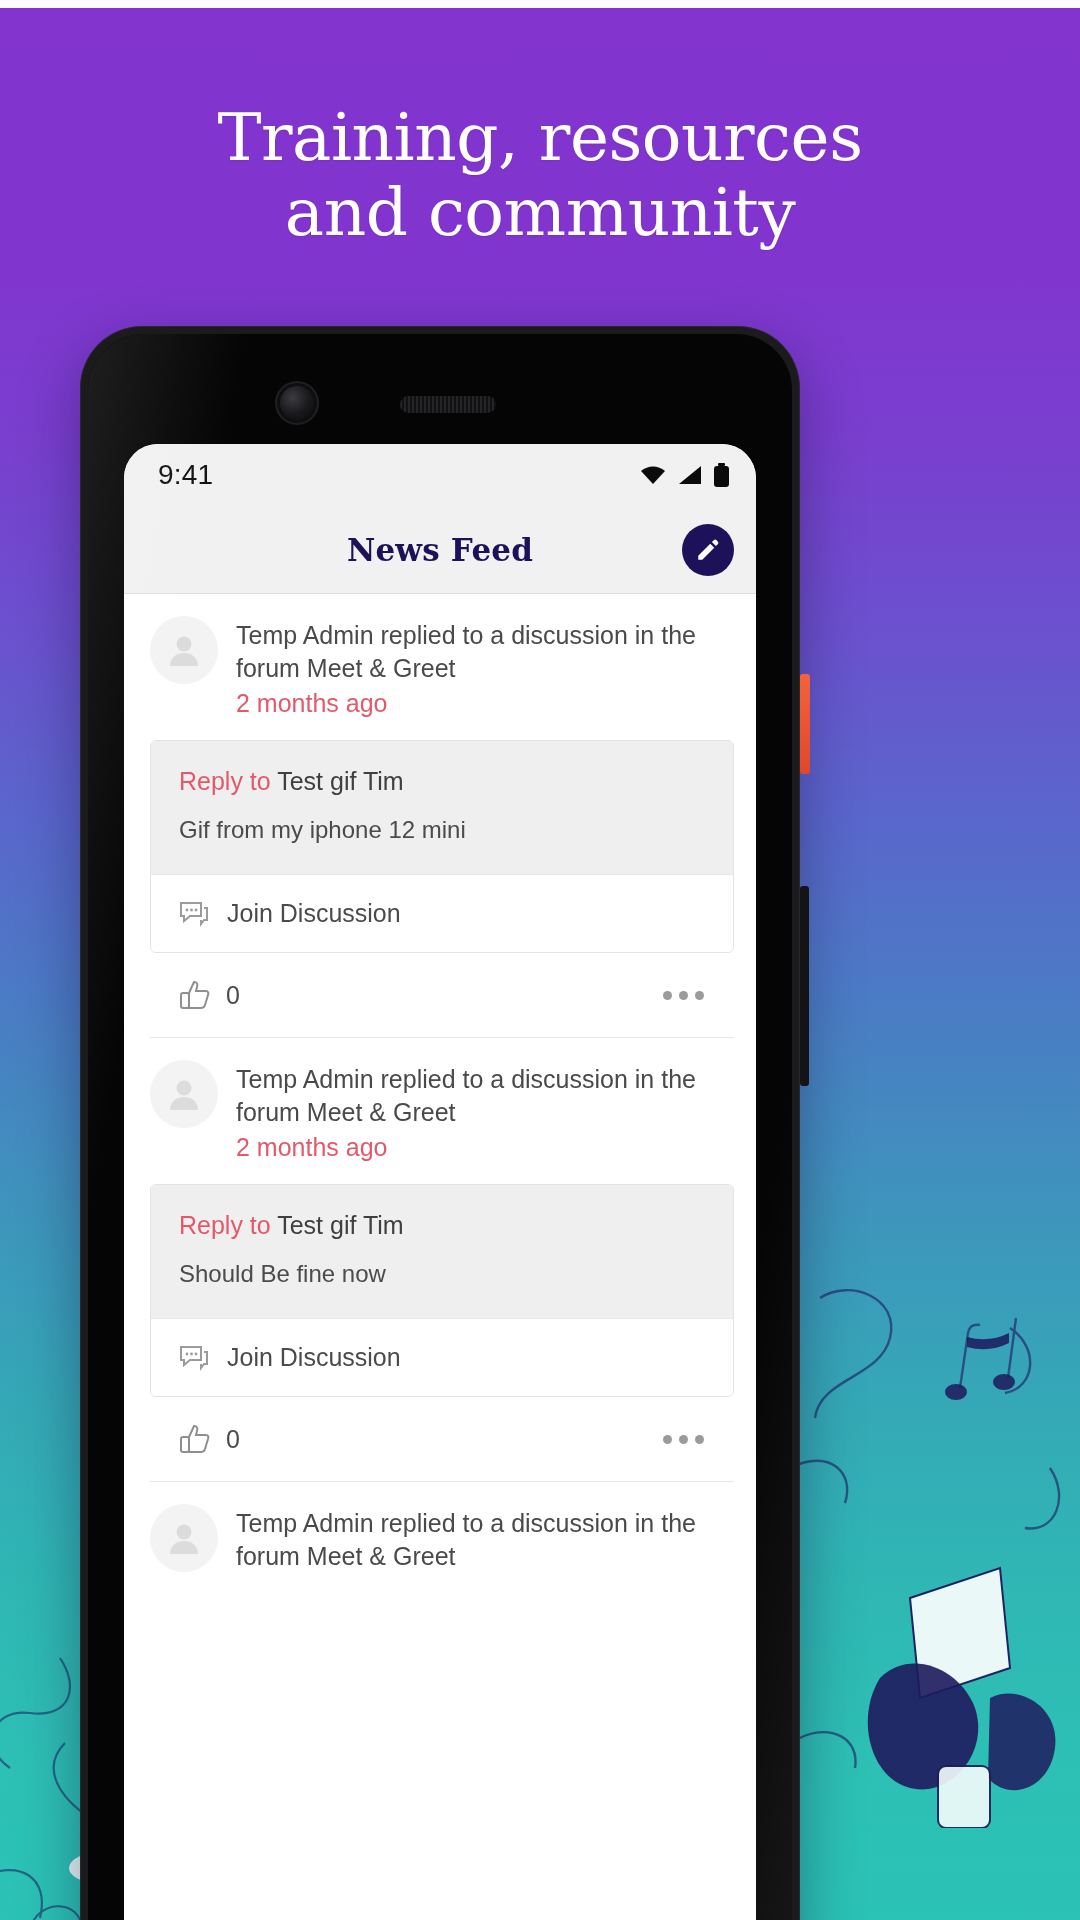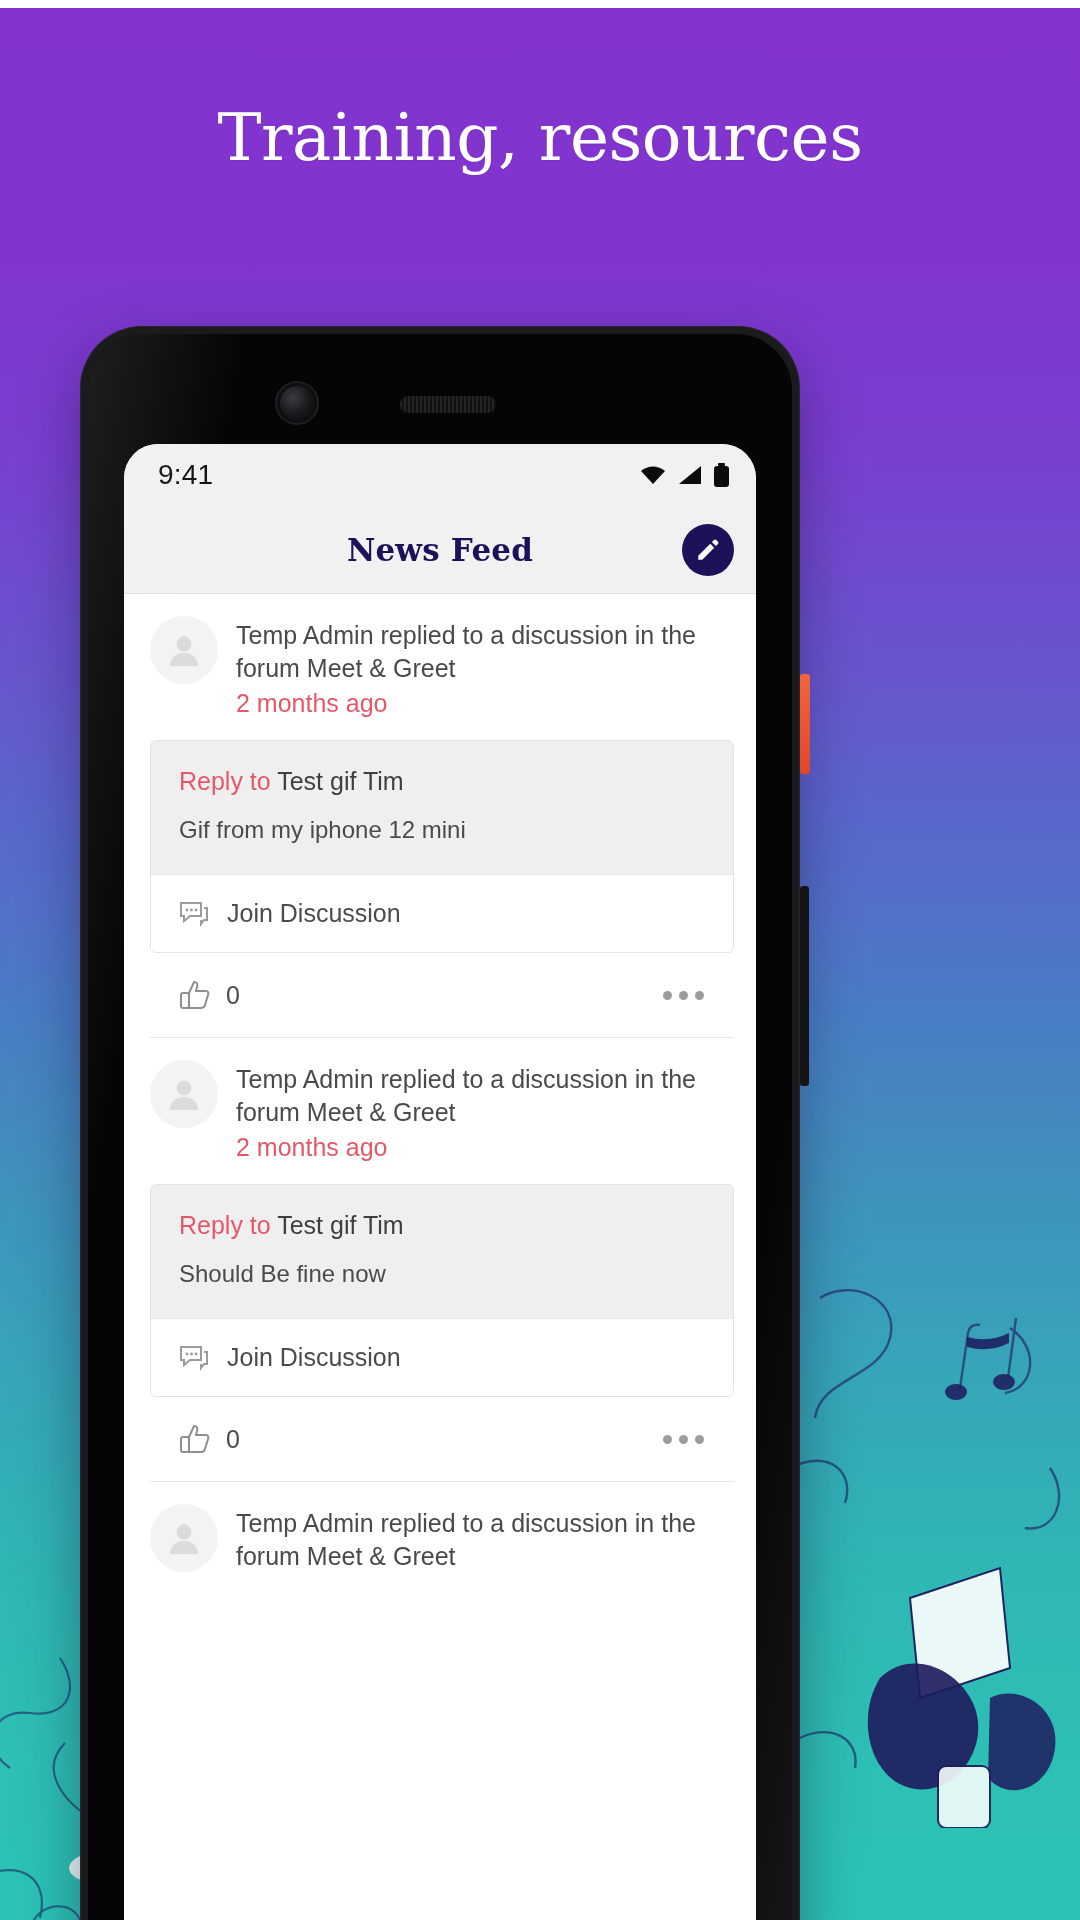--- a/index.html
+++ b/index.html
@@ -233,20 +233,21 @@
     <g>
       <path d="M150 330 L240 300 L250 400 L160 430 Z" fill="#ffffff" opacity=".95" stroke="#1d1259" stroke-width="2"></path>
       <path d="M120 410 C150 380 200 400 215 440 C230 485 190 530 150 520 C110 510 95 450 120 410 Z" fill="#1d1259" opacity=".9"></path>
       <path d="M230 430 C260 415 300 440 295 480 C290 520 250 535 228 510" fill="#1d1259" opacity=".85"></path>
       <rect x="178" y="498" width="52" height="62" rx="8" fill="#ffffff" opacity=".9" stroke="#1d1259" stroke-width="2"></rect>
     </g>
   </svg>
 
   <h1 class="headline">
     <span>Training, resources</span>
+    <span class="l2">and community</span>
   </h1>
 
   <div class="phone">
     <div class="side-btn-orange"></div>
     <div class="side-btn-dark"></div>
 
     <div class="phone-inner">
       <div class="camera"></div>
       <div class="speaker"></div>
       <div class="bezel-gloss"></div>

